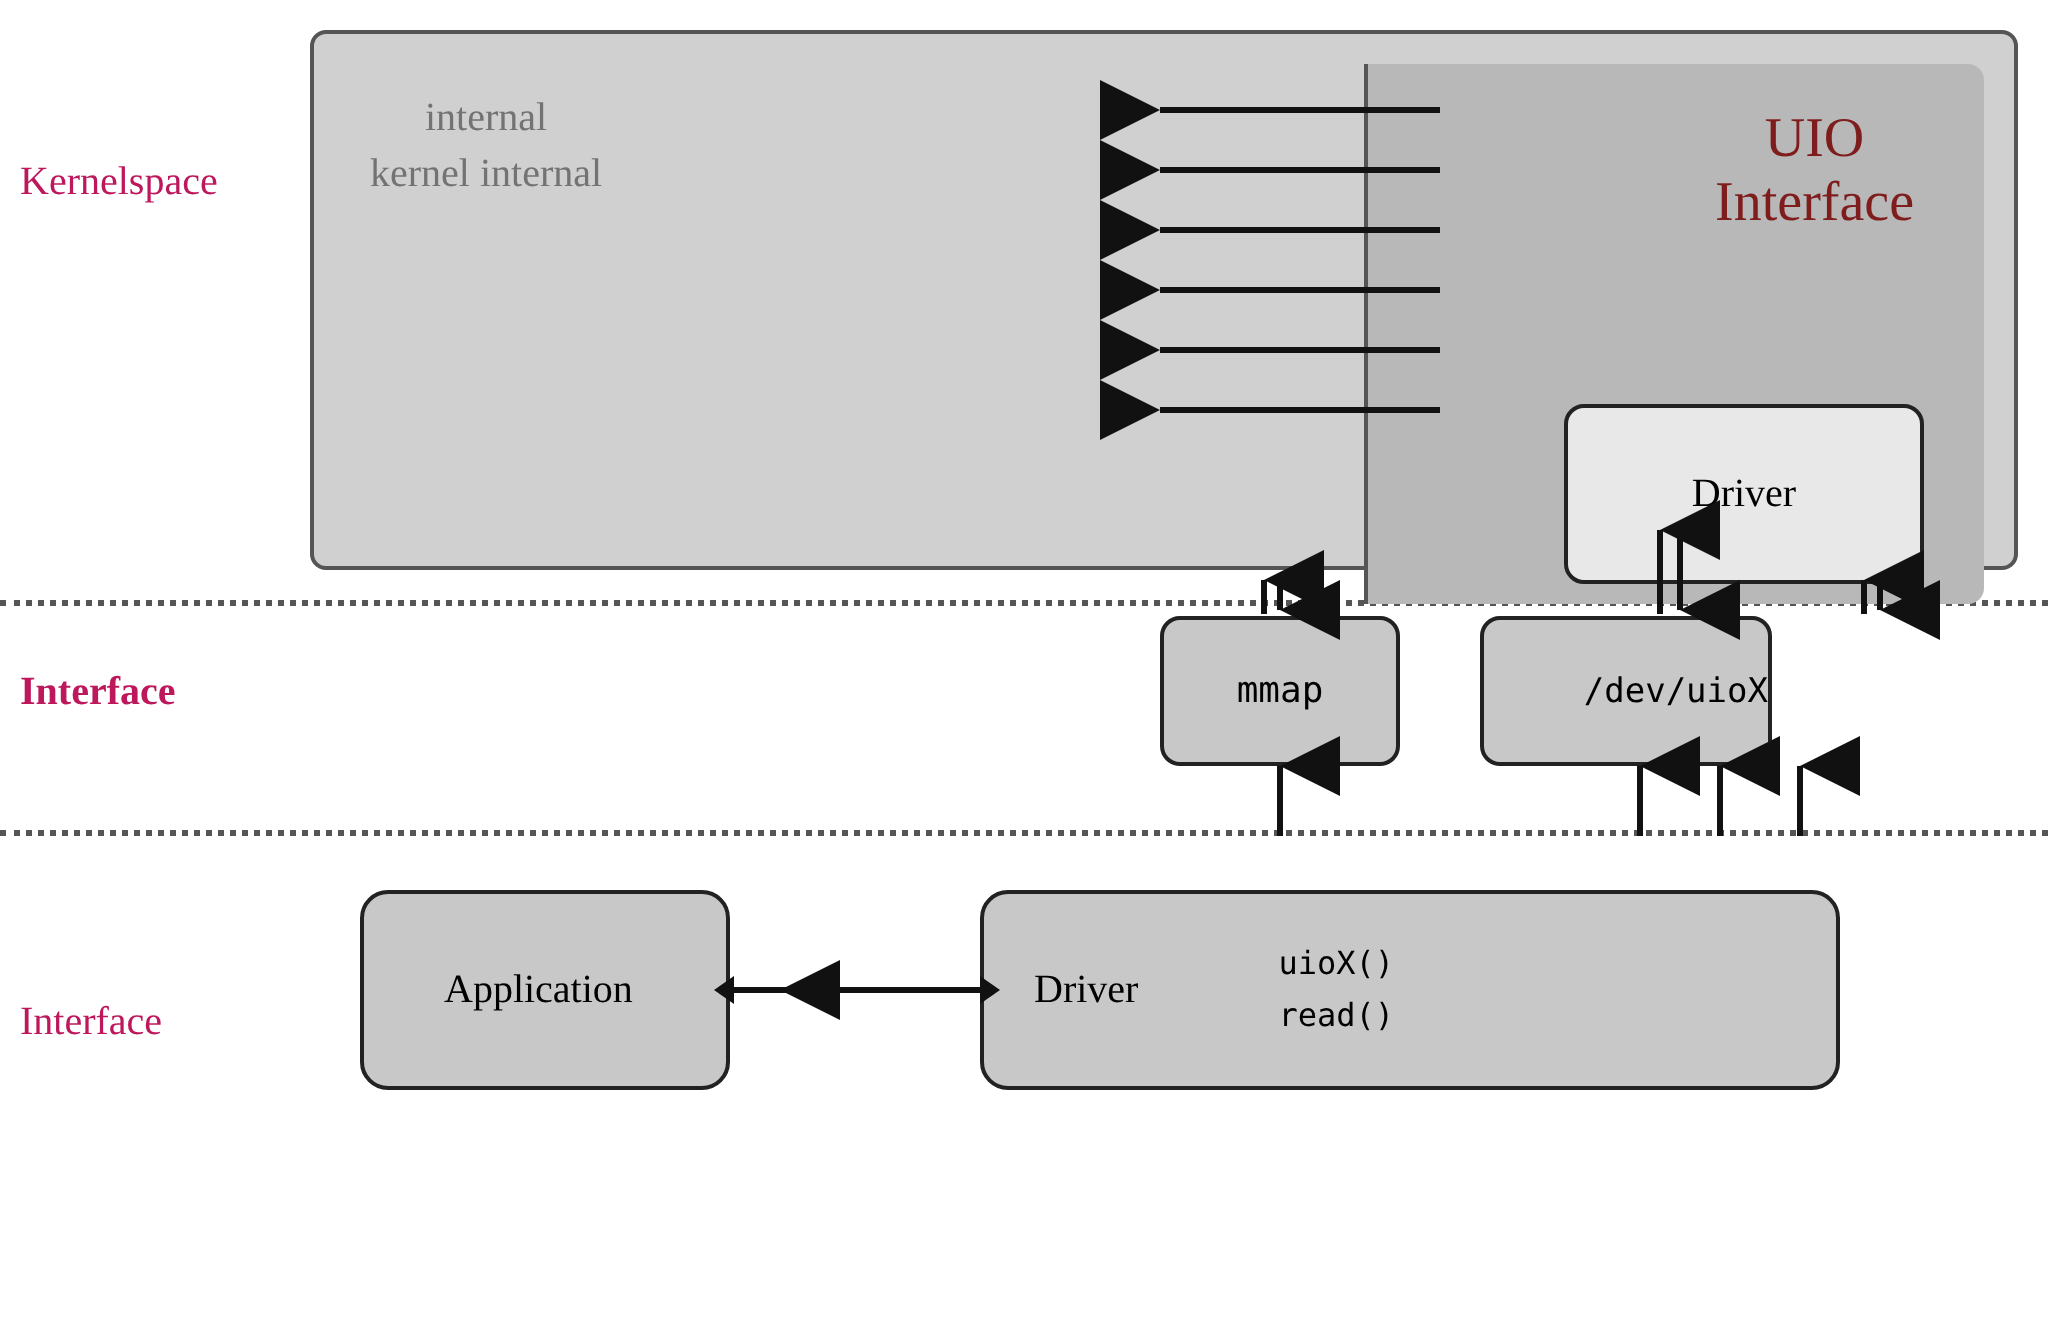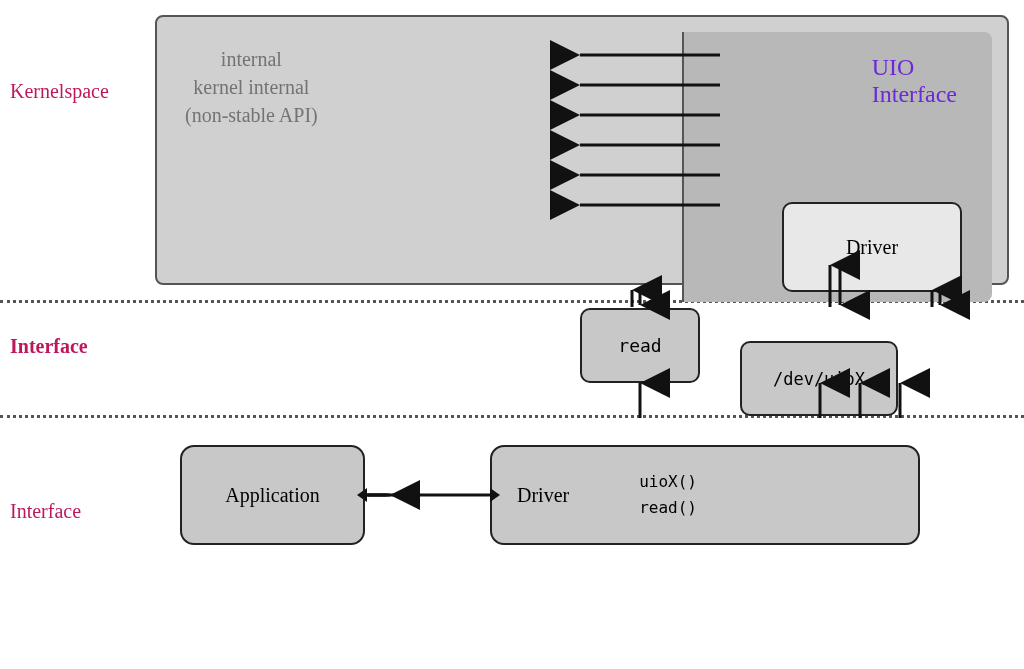--- a/index.html
+++ b/index.html
@@ -94,23 +94,23 @@
       height: 270px;
       background: #b8b8b8;
       border-left: 2px solid #555;
       border-radius: 0 8px 8px 0;
     }
 
     .uio-framework-text {
       position: absolute;
       top: 22px;
       right: 35px;
-      text-align: left;
-      font-size: 24px;
-      color: #6d28d9;
+      text-align: center;
+      font-size: 28px;
+      color: #7f1d1d;
     }
 
     
     .driver-kernel-box {
       position: absolute;
       top: 170px;
       right: 30px;
       width: 180px;
       height: 90px;
       background: #e8e8e8;
@@ -137,47 +137,46 @@
       justify-content: center;
       font-family: monospace;
       font-size: 18px;
     }
 
     
     .devuio-box {
       position: absolute;
       top: 308px;
       left: 740px;
-      width: 158px;
+      width: 146px;
       height: 75px;
       background: #c8c8c8;
       border: 2.5px solid #222;
       border-radius: 10px;
       display: flex;
       align-items: center;
-      justify-content: center;
+      justify-content: flex-end;
       font-family: monospace;
       font-size: 17px;
-      margin-top: 33px;
     }
 
     
     .application-box {
       position: absolute;
       top: 445px;
       left: 180px;
       width: 185px;
       height: 100px;
       background: #c8c8c8;
       border: 2.5px solid #222;
       border-radius: 14px;
       display: flex;
       align-items: center;
-      justify-content: center;
-      font-size: 20px;
+      font-size: 20px;
+      padding-left: 40px;
     }
 
     
     .driver-user-box {
       position: absolute;
       top: 445px;
       left: 490px;
       width: 430px;
       height: 100px;
       background: #c8c8c8;
@@ -232,25 +231,24 @@
 
       <div class="driver-kernel-box">
         <span>Driver</span>
       </div>
     </div>
   </div>
 
   <div class="kernel-functions-text">
     <span>internal</span><br>
     <span>kernel internal</span><br>
-    <span>(non-stable API)</span>
   </div>
 
   <div class="sysfs-box">
-    <span>read</span>
+    <span>mmap</span>
   </div>
 
   <div class="devuio-box">
     <span>/dev/uioX</span>
   </div>
 
   <div class="application-box">
     <span>Application</span>
   </div>
 

